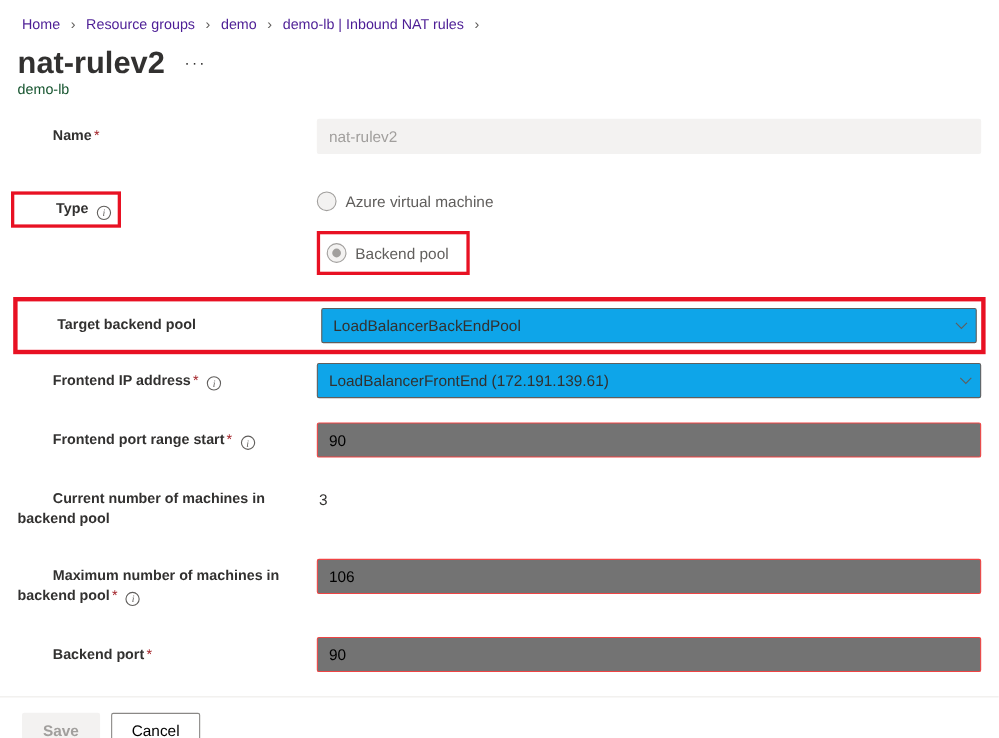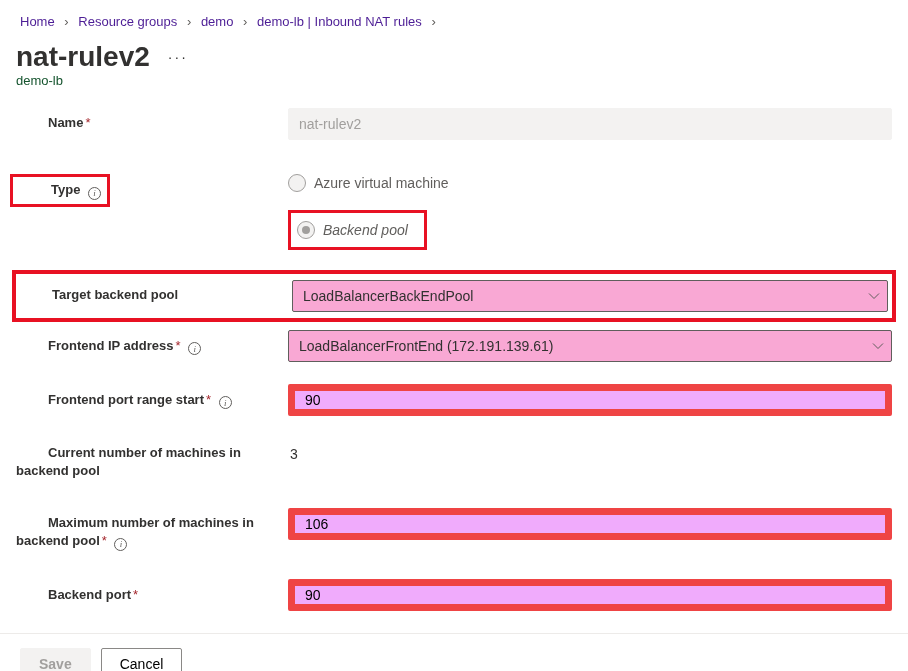--- a/index.html
+++ b/index.html
@@ -81,25 +81,25 @@
     color: #605e5c;
     margin-left: 4px;
     font-style: italic;
     font-family: Georgia, serif;
     vertical-align: -2px;
   }
   input[type=text].textinput, .readonly-input {
     width: 100%;
     height: 32px;
     padding: 0 10px;
-    border: 7px solid #ef4444;
+    border: 1px solid #ef4444;
     border-radius: 2px;
     font-size: 14px;
     font-family: inherit;
-    background: #f0abfc;
+    background: #737373;
   }
   .readonly-input {
     background: #f3f2f1;
     border: 1px solid #f3f2f1;
     color: #a19f9d;
     display: flex;
     align-items: center;
   }
   .select-wrap {
     position: relative;
@@ -107,21 +107,21 @@
   }
   .select-wrap .select-display {
     width: 100%;
     height: 32px;
     padding: 0 28px 0 10px;
     border: 1px solid #605e5c;
     border-radius: 2px;
     font-size: 14px;
     display: flex;
     align-items: center;
-    background: #f9a8d4;
+    background: #0ea5e9;
     cursor: pointer;
   }
   .select-wrap .chev {
     position: absolute;
     right: 8px;
     top: 50%;
     transform: translateY(-50%);
     pointer-events: none;
   }
   .chev svg { display:block; }
@@ -159,21 +159,20 @@
     display: inline-block;
     border: 3px solid #e81123;
     padding: 4px 6px;
     margin: -4px -6px;
   }
   .hl-radio-wrap {
     display: inline-flex;
     align-items: center;
     border: 3px solid #e81123;
     padding: 6px 16px 6px 6px;
-    font-style: italic;
   }
   .hl-row {
     border: 4px solid #e81123;
     padding: 4px 4px;
     margin: 0 -4px;
   }
   .static-val {
     padding: 8px 2px;
     font-size: 14px;
   }

